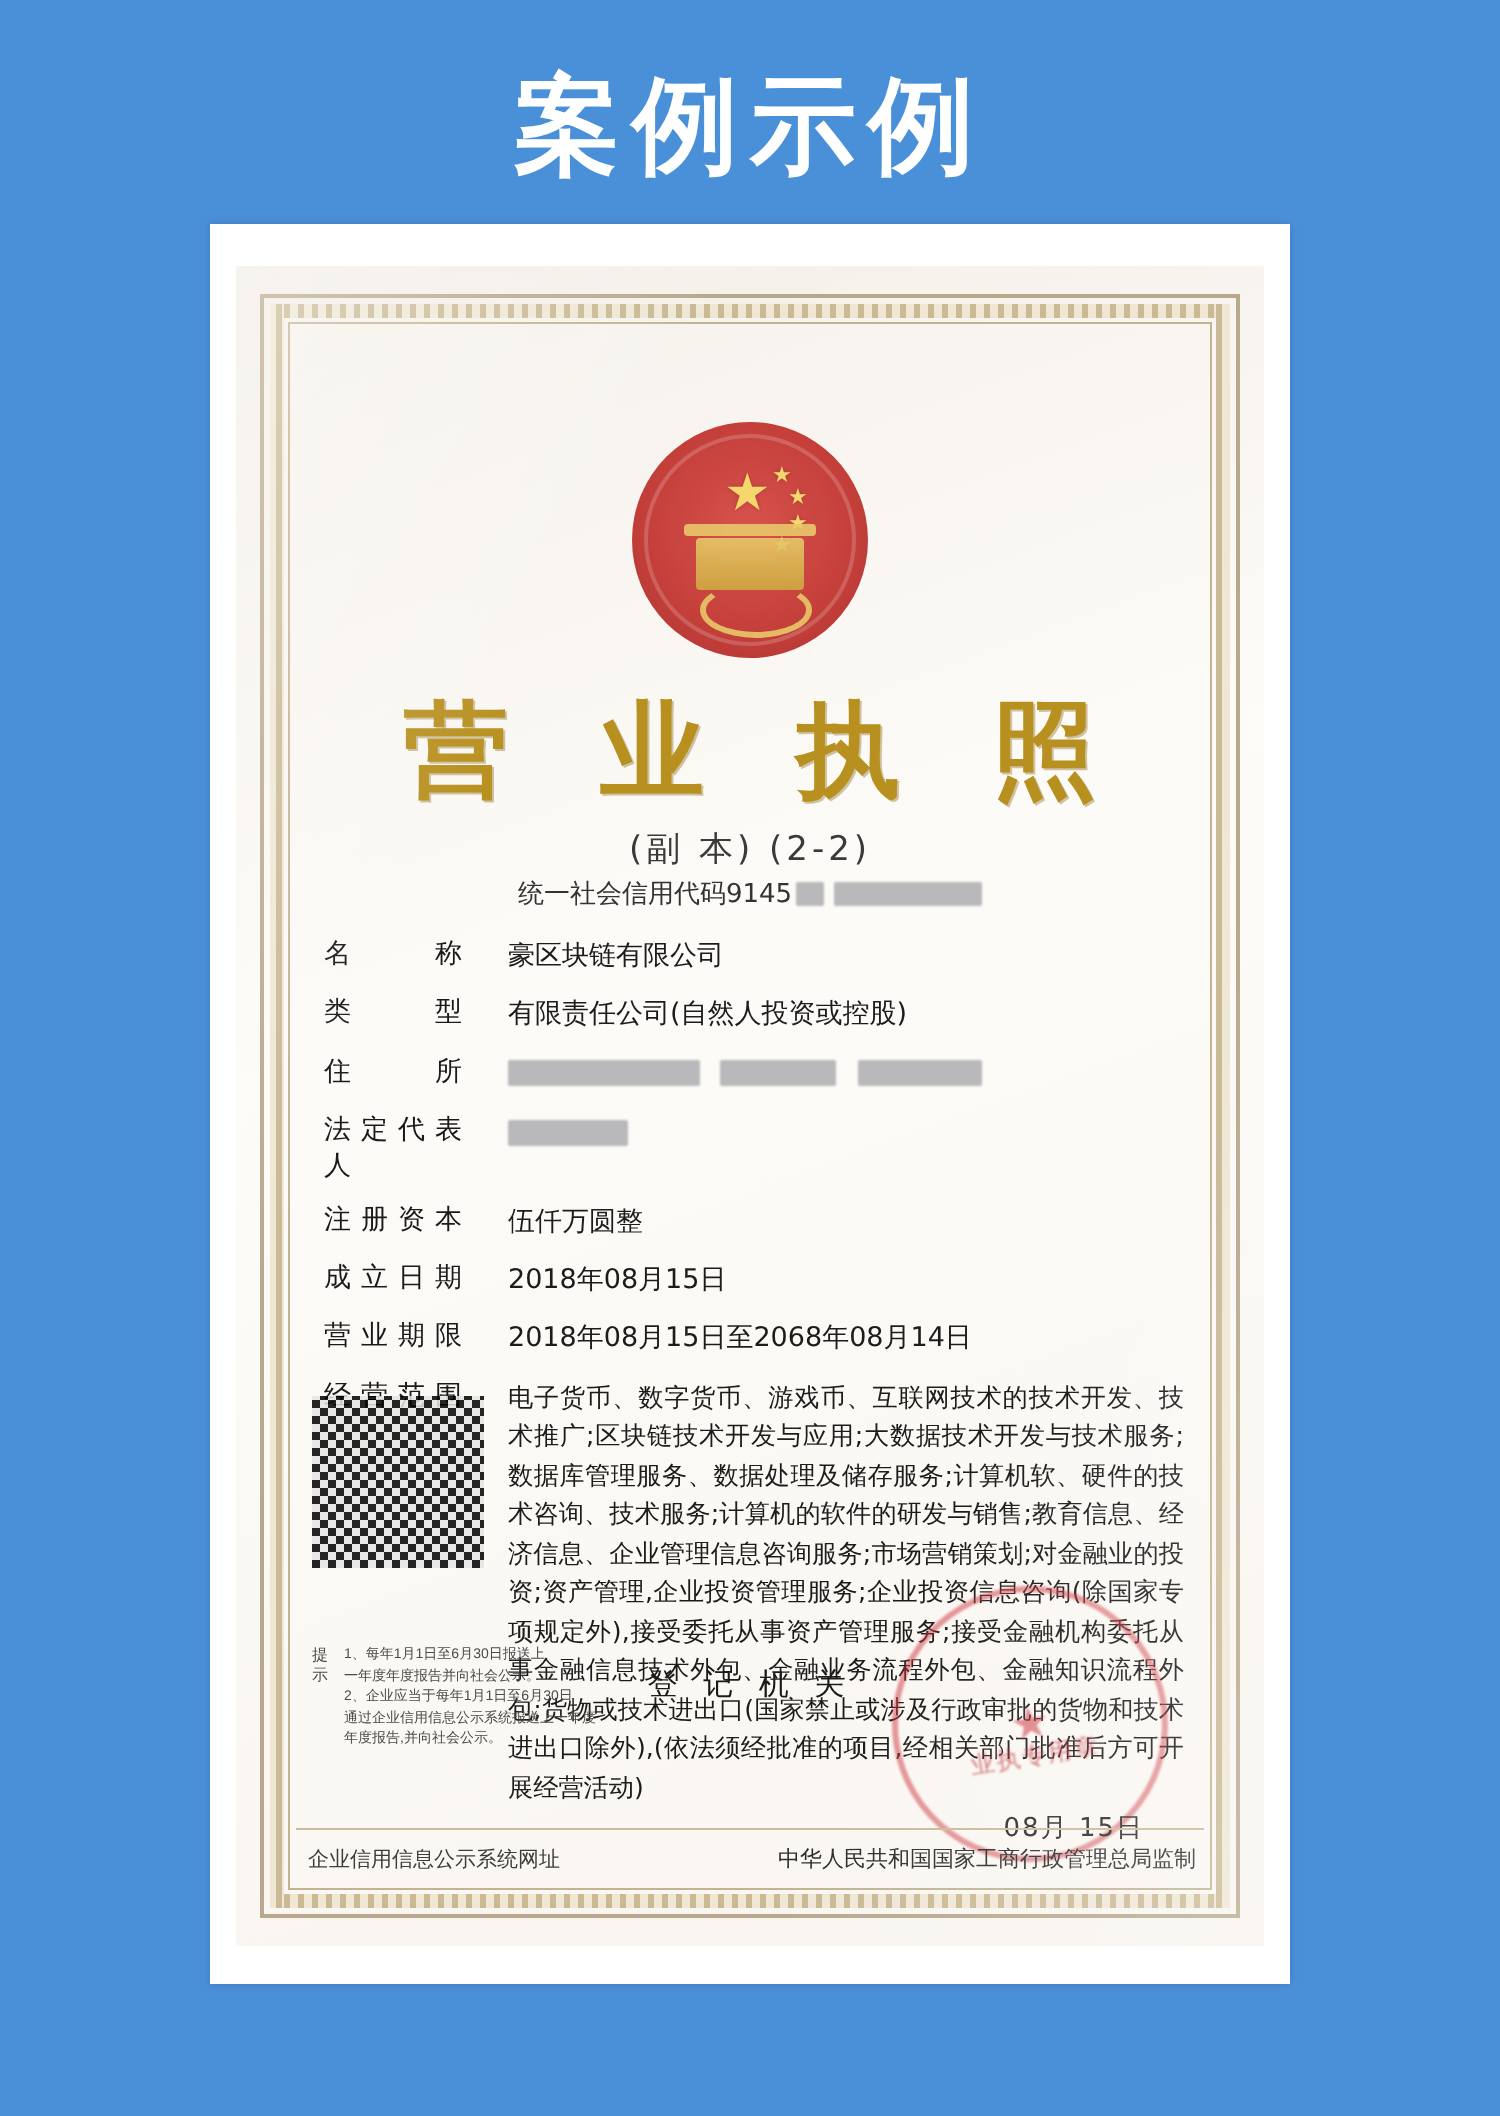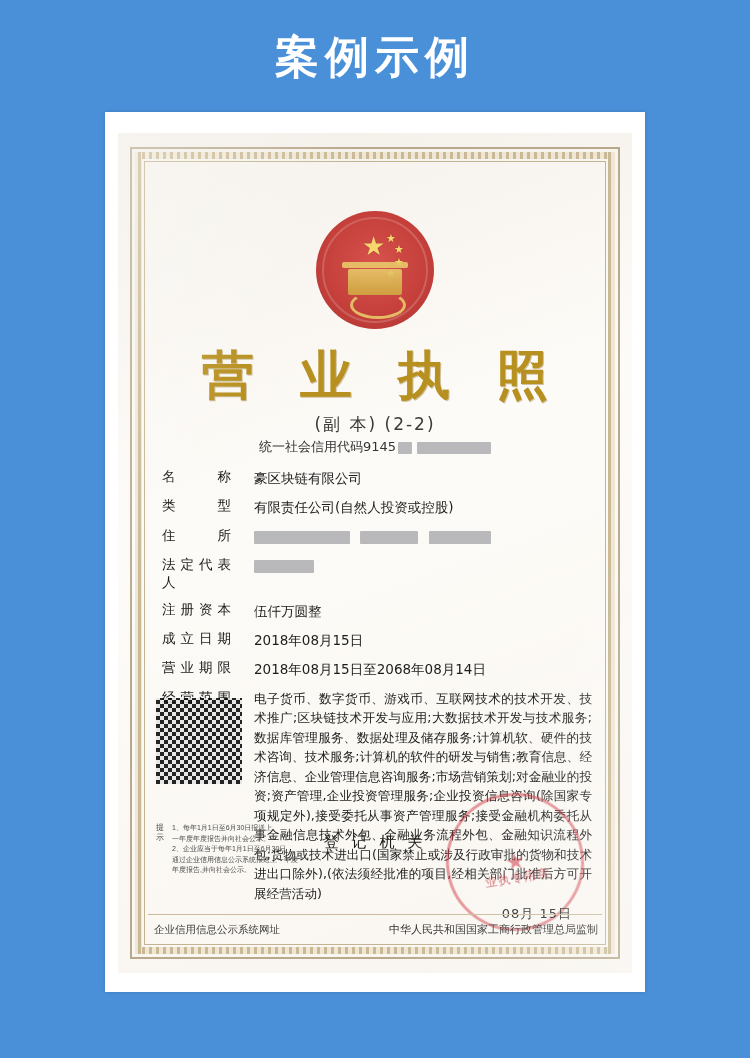--- a/index.html
+++ b/index.html
@@ -14,21 +14,21 @@
     overflow: hidden;
     position: relative;
   }
   .page-title {
     position: absolute;
     top: 28px;
     left: 0;
     width: 750px;
     text-align: center;
     color: #ffffff;
-    font-size: 44px;
+    font-size: 53px;
     font-weight: bold;
     letter-spacing: 6px;
     font-family: "DejaVu Sans", sans-serif;
   }
   .photo-frame {
     position: absolute;
     left: 105px;
     top: 112px;
     width: 540px;
     height: 880px;

